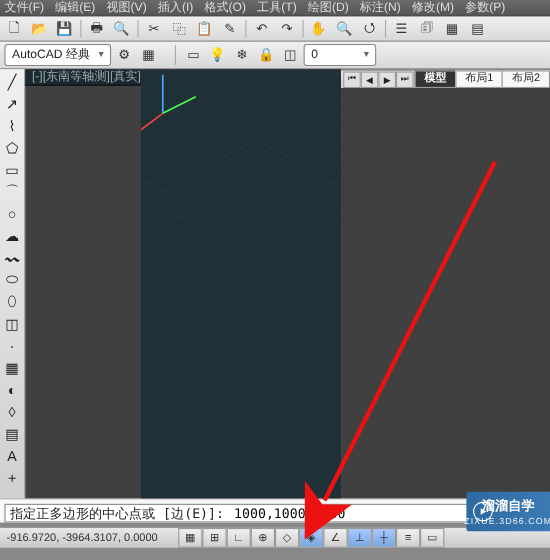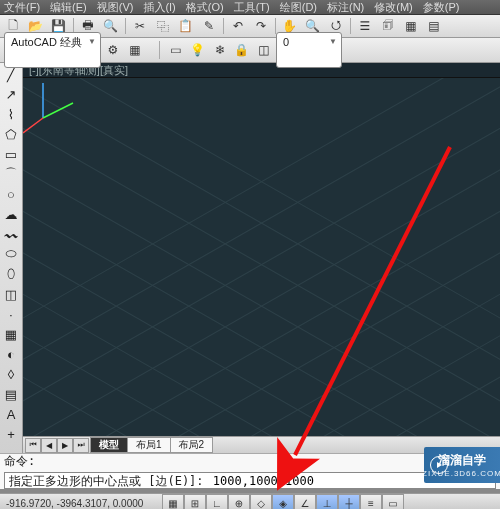--- a/index.html
+++ b/index.html
@@ -2,28 +2,28 @@
 <html><head>
 <meta charset="utf-8">
 <style>
 html,body{margin:0;padding:0;width:500px;height:509px;background:#888;font-family:"Microsoft YaHei",Arial,sans-serif;font-size:11px;overflow:hidden;color:#222}
 .menubar{display:flex;background:linear-gradient(#6a6a6a,#555);height:14px;line-height:14px;font-size:11px;color:#ddd;padding:0 4px;gap:10px;border-bottom:1px solid #333}
 .menubar span{white-space:nowrap}
 .toolbar{display:flex;background:linear-gradient(#f0f0f0,#d8d8d8);height:22px;align-items:center;padding:0 2px;border-bottom:1px solid #999;gap:1px}
 .toolbar .btn{width:20px;height:18px;display:flex;align-items:center;justify-content:center;border:1px solid transparent;border-radius:2px;font-size:12px;color:#333}
 .toolbar .sep{width:1px;height:16px;background:#aaa;margin:0 2px}
 .workspace-row{display:flex;background:linear-gradient(#f0f0f0,#d8d8d8);height:24px;align-items:center;padding:0 4px;border-bottom:1px solid #999;gap:2px}
-.ws-select{background:#fff;border:1px solid #888;border-radius:3px;height:18px;line-height:18px;padding:0 18px 16px 6px;font-size:11px;position:relative}
+.ws-select{background:#fff;border:1px solid #888;border-radius:3px;height:18px;line-height:18px;padding:0 18px 0 6px;font-size:11px;position:relative}
 .ws-select::after{content:"▼";position:absolute;right:4px;font-size:8px;color:#666}
 .ws-btn{width:20px;height:18px;display:flex;align-items:center;justify-content:center;color:#333;font-size:12px}
 .ws-sep{width:6px}
 .main{display:flex;height:390px;background:#e0e0e0}
 .ltool{width:22px;background:linear-gradient(#f0f0f0,#d0d0d0);border-right:1px solid #999;display:flex;flex-direction:column;align-items:center;padding:2px 0;gap:2px}
 .ltool .ico{width:18px;height:18px;display:flex;align-items:center;justify-content:center;font-size:13px;color:#222}
-.canvas-wrap{flex:1;display:flex;flex-direction:column;background:#404040}
+.canvas-wrap{flex:1;display:flex;flex-direction:row;background:#404040}
 .canvas-title{height:14px;line-height:14px;color:#9aa;font-size:11px;padding-left:6px;background:#1a2830;border-bottom:1px solid #111}
 .canvas{flex:1;position:relative;background:#1f3038;overflow:hidden}
 .canvas svg{position:absolute;inset:0}
 .axis{position:absolute;left:150px;bottom:28px;width:60px;height:60px}
 .tabs{height:16px;background:linear-gradient(#e8e8e8,#d0d0d0);display:flex;align-items:center;font-size:10px;border-top:1px solid #999}
 .tabs .nav{display:flex;gap:0;margin:0 2px}
 .tabs .nav .b{width:14px;height:13px;border:1px solid #999;background:#e0e0e0;display:flex;align-items:center;justify-content:center;font-size:8px}
 .tabs .tab{padding:0 8px;height:14px;line-height:14px;border:1px solid #999;background:#f8f8f8;margin-left:-1px}
 .tabs .tab.active{background:#333;color:#fff;font-weight:bold}
 .cmd{background:#f8f8f8;border-top:1px solid #aaa;font-family:"SimSun",monospace;font-size:12px;line-height:14px}
@@ -159,21 +159,20 @@
         <div class="b">⏭</div>
       </div>
       <div class="tab active">模型</div>
       <div class="tab">布局1</div>
       <div class="tab">布局2</div>
     </div>
   </div>
 </div>
 
 <div class="cmd">
-  <div class="line">命令:</div>
   <div class="input-line">
     <span>指定正多边形的中心点或 [边(E)]:</span>
     <input value="1000,1000,1000" style="">
   </div>
 </div>
 
 <div class="status">
   <div class="coords">-916.9720, -3964.3107, 0.0000</div>
   <div class="sbtn">▦</div>
   <div class="sbtn">⊞</div>

